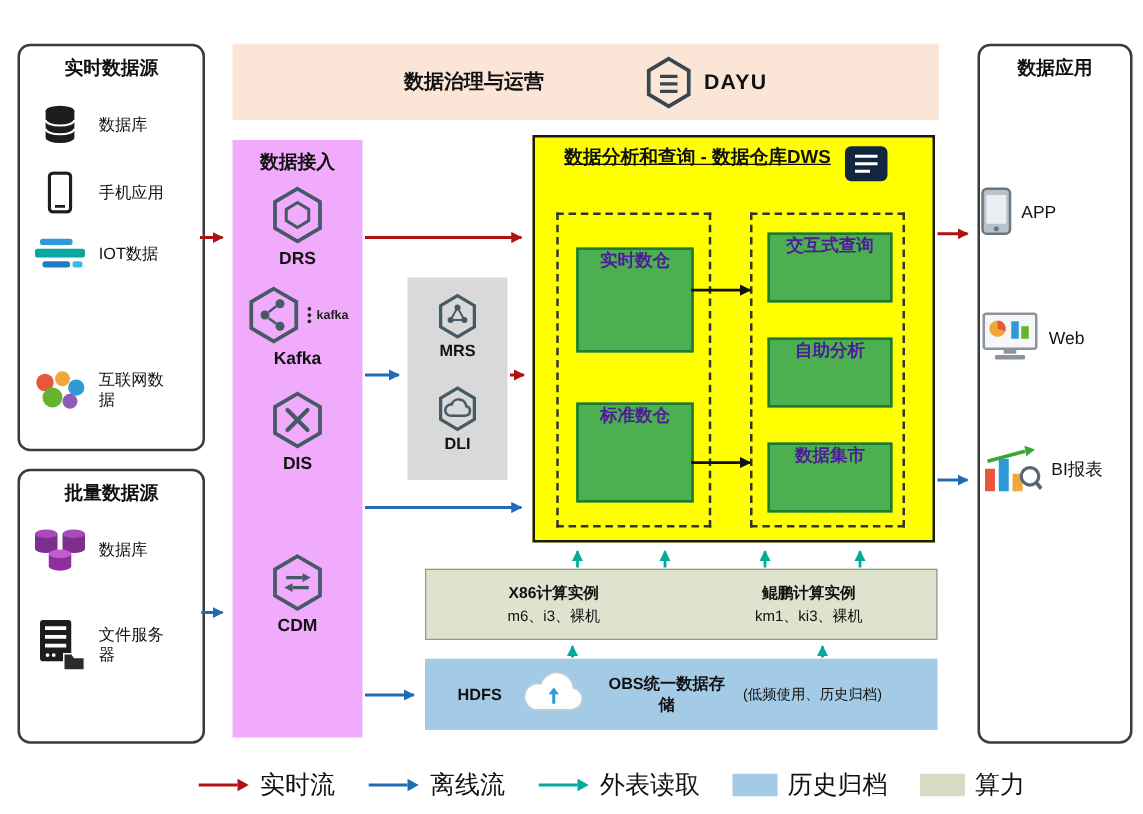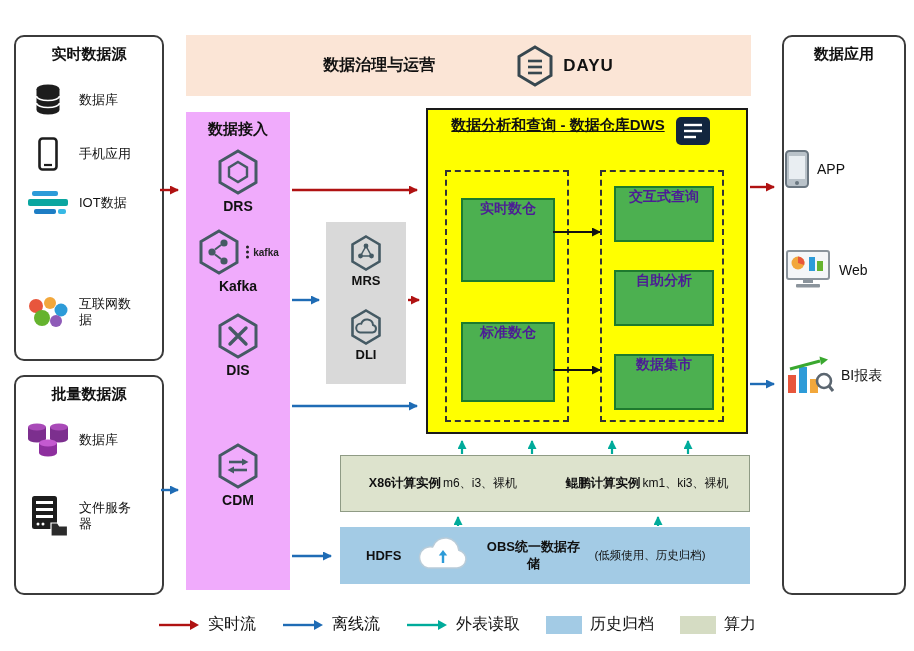--- a/index.html
+++ b/index.html
@@ -24,31 +24,31 @@
   .graybox{position:absolute;left:326px;top:222px;width:80px;height:162px;background:#d9d9d9;}
   .mini-label{font-weight:bold;font-size:13px;margin-top:1px;}
   .yellow-box{position:absolute;left:426px;top:108px;width:322px;height:326px;background:#ffff00;border:2px solid #1a1a1a;box-sizing:border-box;}
   .yellow-title{position:absolute;top:6px;left:0;right:12px;display:flex;align-items:flex-start;justify-content:center;gap:10px;text-decoration:underline;}
   .yellow-title-text{font-weight:bold;font-size:15px;}
   .dashed-group{position:absolute;border:2px dashed #333;box-sizing:border-box;}
   .green-box{position:absolute;background:#4cb050;border:2px solid #1d7a2e;box-sizing:border-box;
     display:flex;align-items:flex-start;justify-content:center;font-weight:bold;font-size:14px;color:#4c1d95;}
   .compute-box{position:absolute;left:340px;top:455px;width:410px;height:57px;background:#dde3cd;border:1px solid #8f9b85;
     box-sizing:border-box;display:flex;}
-  .compute-half{flex:1;display:flex;flex-direction:row;align-items:center;justify-content:center;gap:2px;}
+  .compute-half{flex:1;display:flex;flex-direction:column;align-items:center;justify-content:center;gap:2px;}
   .compute-title{font-weight:bold;font-size:12.5px;}
   .compute-spec{font-size:12px;}
   .hdfs-box{position:absolute;left:340px;top:527px;width:410px;height:57px;background:#a3cbe5;
     display:flex;align-items:center;padding-left:26px;box-sizing:border-box;gap:13px;}
   .hdfs-text{font-weight:bold;font-size:13px;}
   .obs-text{width:96px;font-weight:bold;font-size:13px;text-align:center;line-height:1.3;}
   .obs-note{font-size:11.5px;white-space:nowrap;}
   .app-item{position:absolute;left:0;right:0;display:flex;flex-direction:row;align-items:center;gap:7px;}
   .app-label{font-size:14px;}
-  .legend{position:absolute;left:158px;top:614px;display:flex;align-items:center;gap:26px;font-size:16px;}
+  .legend{position:absolute;left:158px;top:614px;display:flex;align-items:center;gap:26px;font-size:20px;}
   .legend-item{display:flex;align-items:center;gap:8px;}
   .swatch{width:36px;height:18px;}
   .swatch-blue{background:#a3cbe5;}
   .swatch-green{background:#d5dcc3;}
   .overlay{position:absolute;left:0;top:0;z-index:6;pointer-events:none;}
 </style>
 </head>
 <body>
 
 <div class="canvas">

